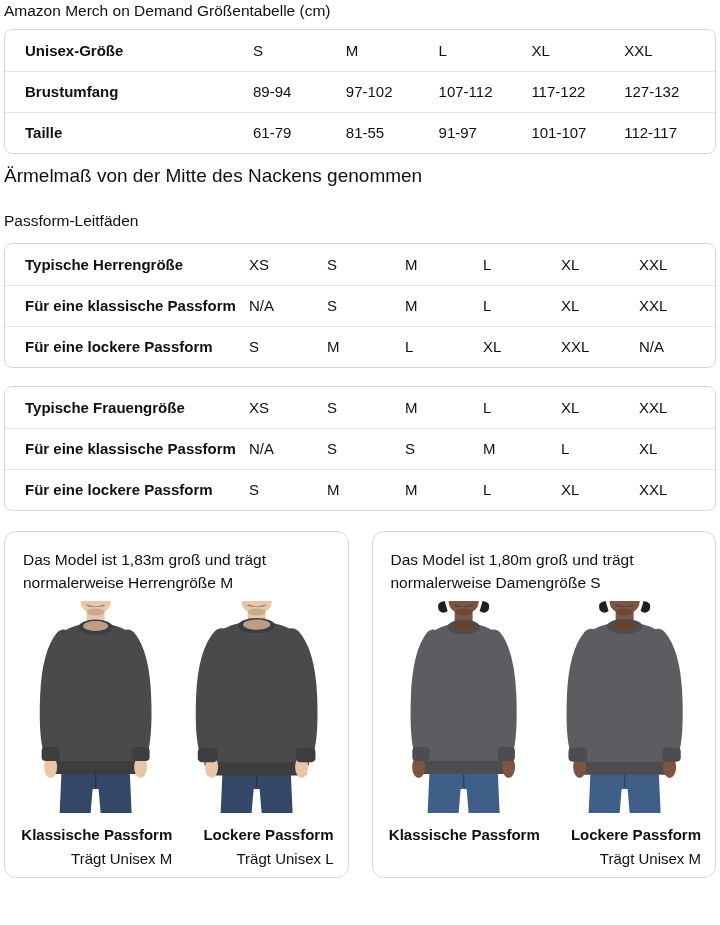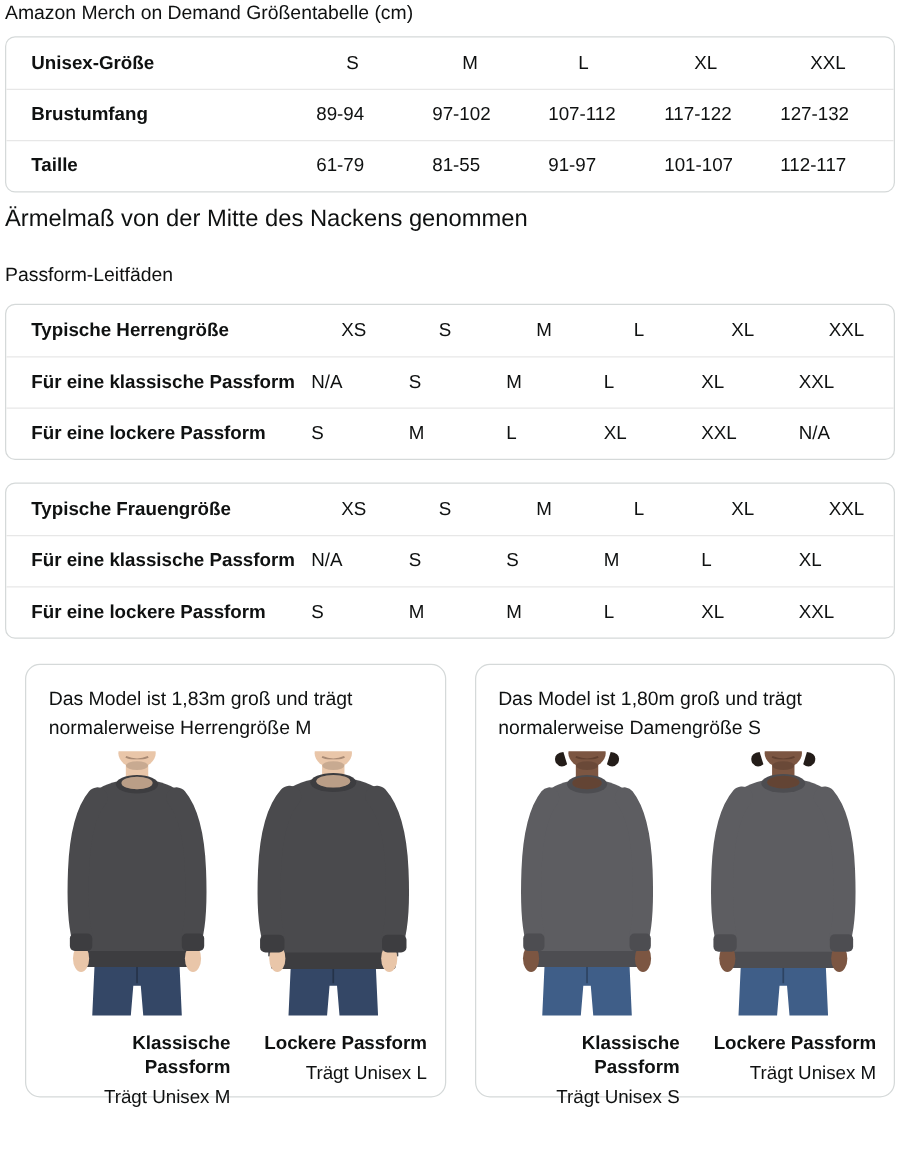--- a/index.html
+++ b/index.html
@@ -20,36 +20,36 @@
   }
 
   .tbl{
     border:1px solid var(--border);border-radius:8px;
     background:#fff;overflow:hidden;
   }
   .tbl .trow{
     display:flex;align-items:center;height:41px;
     border-top:1px solid var(--divider);
   }
-  .tbl .trow:first-child{border-top:none;gap:24px;}
+  .tbl .trow:first-child{border-top:none;}
   .cell{font-size:15px;line-height:18px;color:var(--text);}
   .cell.label{flex:0 0 246px;padding-left:20px;font-weight:700;}
   .tbl.cols6 .cell.label{flex:0 0 242px;}
   .cell.val{flex:1;padding-left:2px;font-weight:400;}
 
   .note{
     font-size:19px;line-height:17px;margin:13px 0 0 0;color:var(--text);
   }
   .section-heading{
     font-size:15.5px;font-weight:400;line-height:19px;
     margin:27px 0 13px 0;color:var(--text);
   }
   .tbl.women{margin-top:18px;}
 
-  .cards{display:flex;gap:23px;margin-top:20px;margin-left:16px;}
+  .cards{display:flex;gap:23px;margin-top:20px;}
   .card{
     flex:1;border:1px solid var(--border);border-radius:12px;
     background:#fff;padding:16px 14px 10px 14px;height:347px;
   }
   .card-desc{
     font-size:15.5px;line-height:23px;margin:0 0 7px 4px;max-width:300px;
   }
   .photos{display:flex;gap:8px;}
   .photo{flex:1;margin:0;}
   .model-slot{width:100%;height:212px;background:#fff;}
@@ -284,21 +284,20 @@
         <rect x="111" y="146" width="18" height="14" rx="4" fill="var(--shirt-dark)"></rect>
         <ellipse cx="75" cy="26" rx="17" ry="7.5" fill="var(--shirt-dark)"></ellipse>
         <ellipse cx="75" cy="25" rx="12.5" ry="5" fill="var(--skin)"></ellipse>
         <ellipse cx="75" cy="25" rx="12.5" ry="5" fill="rgba(0,0,0,.2)"></ellipse>
       </g>
     </g>
   </svg>
 </div>
           <figcaption class="caption">
             <div class="fit">Klassische Passform</div>
-            <div class="size">Trägt Unisex S</div>
           </figcaption>
         </figure>
         <figure class="photo">
           <div class="model-slot female loose">
   <svg viewBox="0 0 150 212" preserveAspectRatio="xMidYMid meet">
     <g>
       <path class="hair" d="M56 0 q-9 1 -6 9 q4 5 9 1 z"></path>
       <path class="hair" d="M94 0 q9 1 6 9 q-4 5 -9 1 z"></path>
       <ellipse cx="75" cy="1" rx="15" ry="12" fill="var(--skin)"></ellipse>
       <path d="M66 4 Q75 8 84 4" fill="none" stroke="rgba(50,25,18,.35)" stroke-width="1.6"></path>

